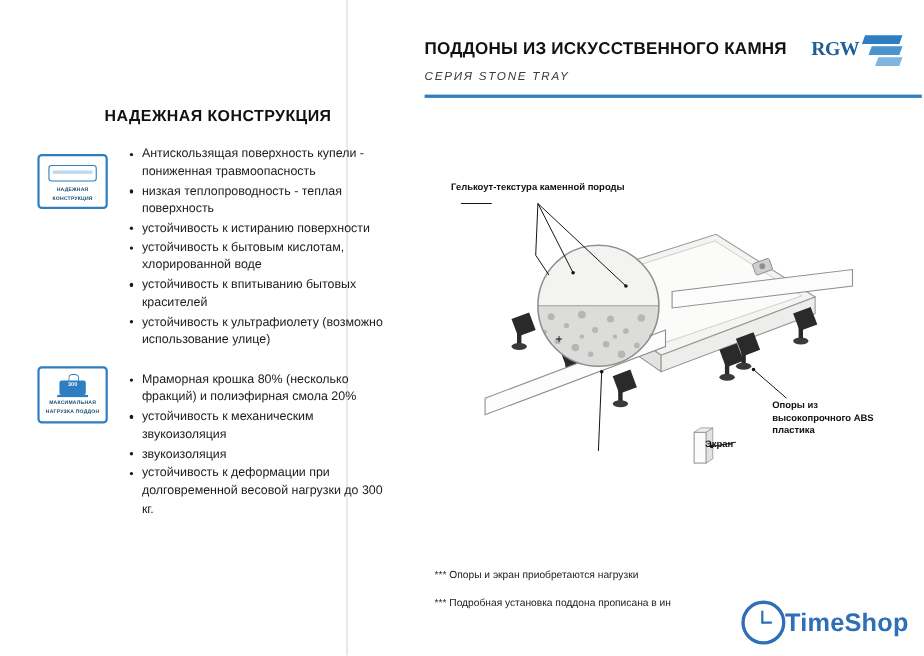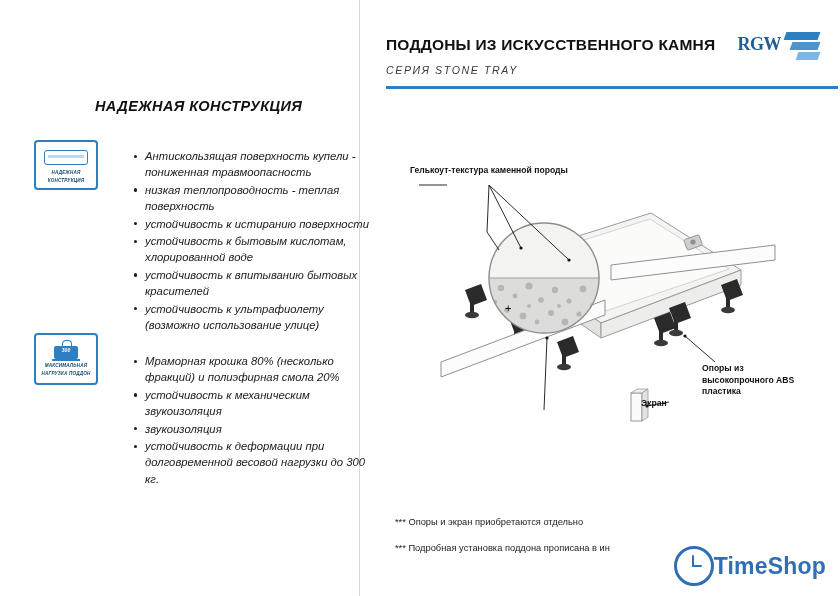--- a/index.html
+++ b/index.html
@@ -19,26 +19,25 @@
     position: absolute;
     inset: 0;
     background: #ffffff;
   }
 
   
   .left-panel {
     position: absolute;
     left: 0;
     top: 0;
-    width: 360px;
+    width: 316px;
     height: 596px;
     background: #ffffff;
     border-right: 1px solid #d7d7d7;
     box-sizing: border-box;
-    font-style: italic;
   }
   .left-title {
     position: absolute;
     left: 95px;
     top: 98px;
     font-size: 14.5px;
     font-weight: bold;
     letter-spacing: .4px;
     color: #111;
   }
@@ -122,21 +121,21 @@
   }
   .weight-glyph .w-base {
     position: absolute;
     left: -2px; top: 19px;
     width: 28px; height: 2px;
     background: #2e7fc1;
   }
 
   ul.bullets {
     position: absolute;
-    margin: 16px;
+    margin: 0;
     padding: 0 0 0 14px;
     list-style: none;
     font-size: 11.3px;
     line-height: 16.4px;
     color: #1b1b1b;
     width: 225px;
   }
   ul.bullets li {
     position: relative;
     margin-bottom: 1px;
@@ -454,21 +453,21 @@
         <text x="136" y="202" font-family="Liberation Sans, sans-serif" font-size="11" fill="#111">+</text>
       </svg>
 
       <div class="callout c-gel">Гелькоут-текстура каменной породы</div>
       <div class="callout c-screen">Экран</div>
       <div class="callout c-supp">Опоры из высокопрочного ABS пластика</div>
     </div>
 
   </div>
 
-  <div class="footnote fn1">*** Опоры и экран приобретаются отдельно</div>
+  <div class="footnote fn1">*** Опоры и экран приобретаются нагрузки</div>
   <div class="footnote fn2">*** Подробная установка поддона прописана в ин</div>
 
   <div class="watermark">
     <span class="wm-clock"></span>
     <span class="wm-text"><span>Time</span><span class="shop">Shop</span></span>
   </div>
 
 </div>
 
 </body></html>

